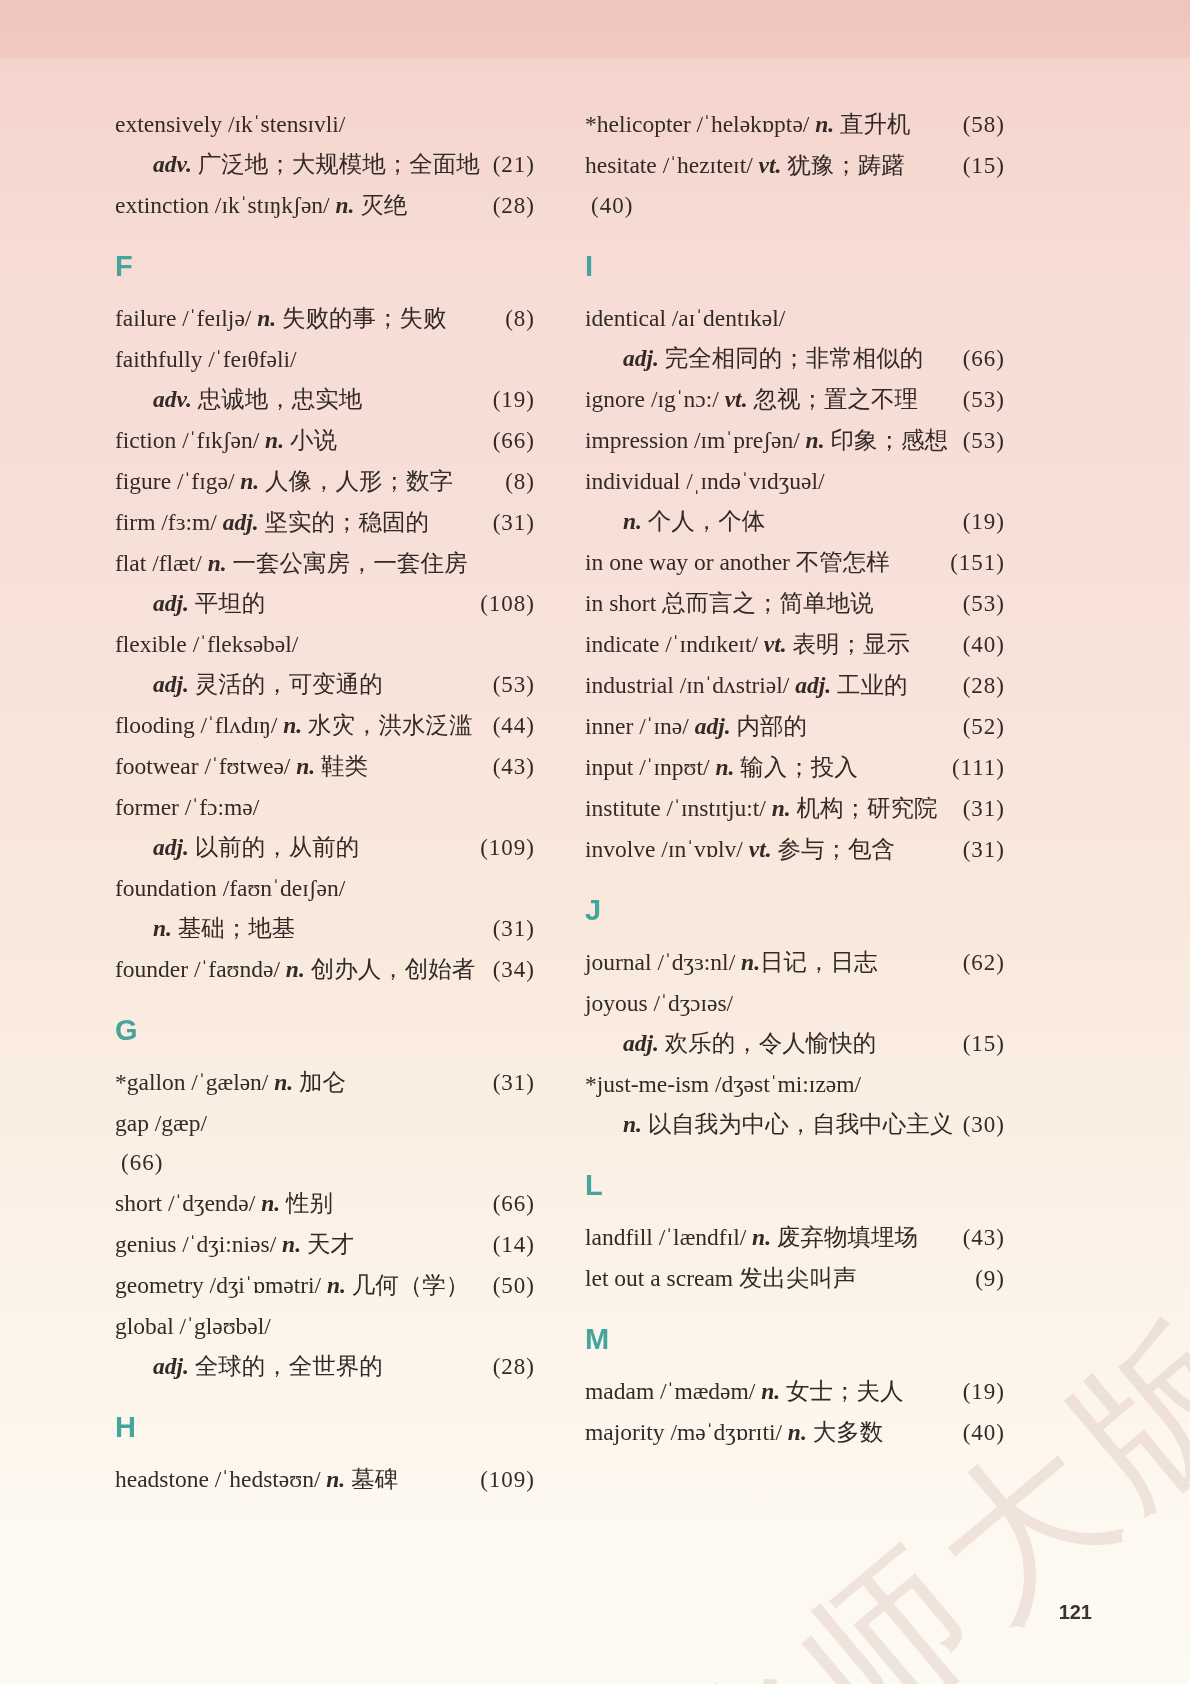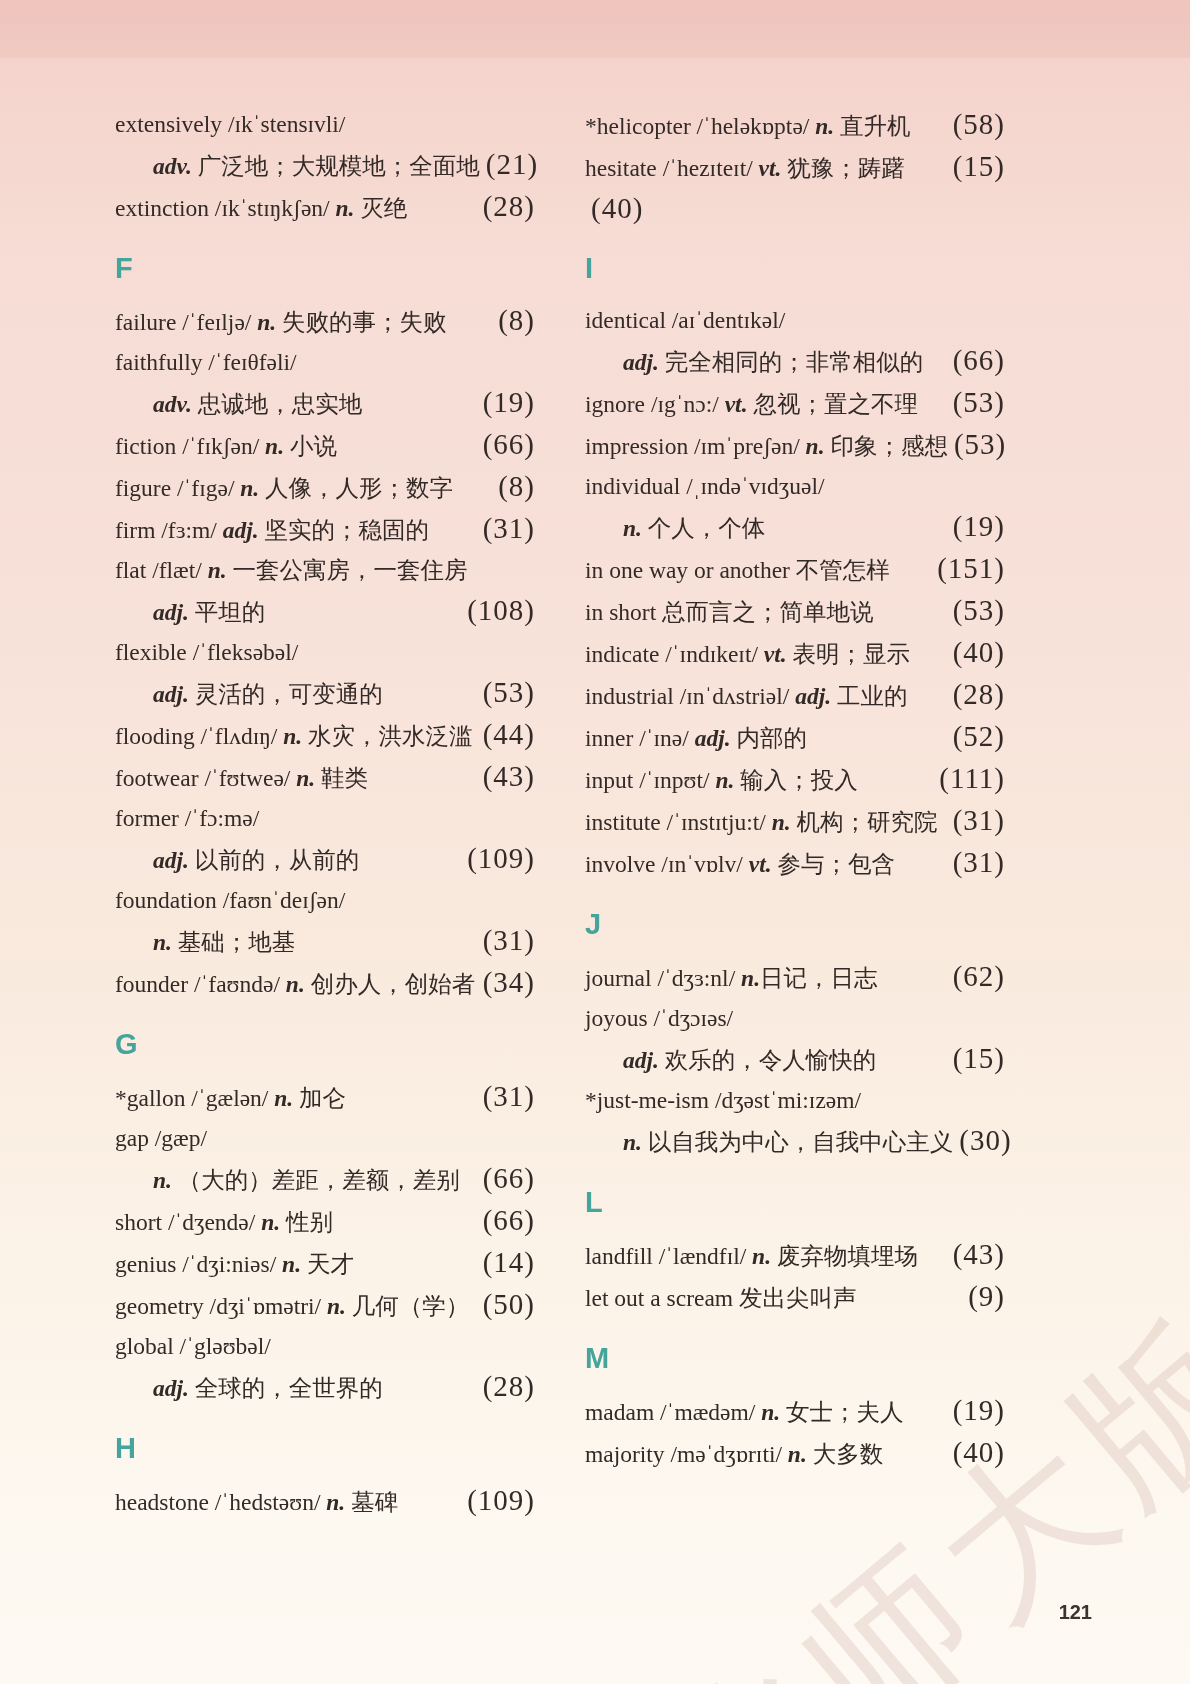--- a/index.html
+++ b/index.html
@@ -33,21 +33,21 @@
   .column{width:420px;flex:0 0 420px;}
   .row{
     display:flex;
     justify-content:space-between;
     align-items:baseline;
     line-height:40px;
     font-size:23.5px;
   }
   .row-text{white-space:nowrap;}
   .row.ind .row-text{padding-left:38px;}
-  .row-page{margin-left:6px;font-size:29px;letter-spacing:1px;}
+  .row-page{margin-left:6px;font-size:23px;letter-spacing:1px;}
   .pos{font-style:italic;font-weight:700;}
   .plain{font-style:normal;}
   .section-letter{
     color:var(--accent,#45a49b);
     font-family:"Liberation Sans", sans-serif;
     font-weight:bold;
     font-size:29px;
     line-height:36px;
     margin:22px 0 14px 0;
   }
@@ -158,21 +158,20 @@
         </div>
         <div class="section-letter">G</div>
         <div class="row">
           <span class="row-text"><span class="plain">*gallon /ˈgælən/ </span><span class="pos">n.</span><span class="plain"> 加仑</span></span>
           <span class="row-page">(31)</span>
         </div>
         <div class="row">
           <span class="row-text"><span class="plain">gap /gæp/</span></span>
         </div>
         <div class="row ind">
-          <span class="row-text"><span class="pos">n.</span><span class="plain"> （大的）差距，差额，差别</span></span>
           <span class="row-page">(66)</span>
         </div>
         <div class="row">
           <span class="row-text"><span class="plain">short /ˈdʒendə/ </span><span class="pos">n.</span><span class="plain"> 性别</span></span>
           <span class="row-page">(66)</span>
         </div>
         <div class="row">
           <span class="row-text"><span class="plain">genius /ˈdʒi:niəs/ </span><span class="pos">n.</span><span class="plain"> 天才</span></span>
           <span class="row-page">(14)</span>
         </div>

